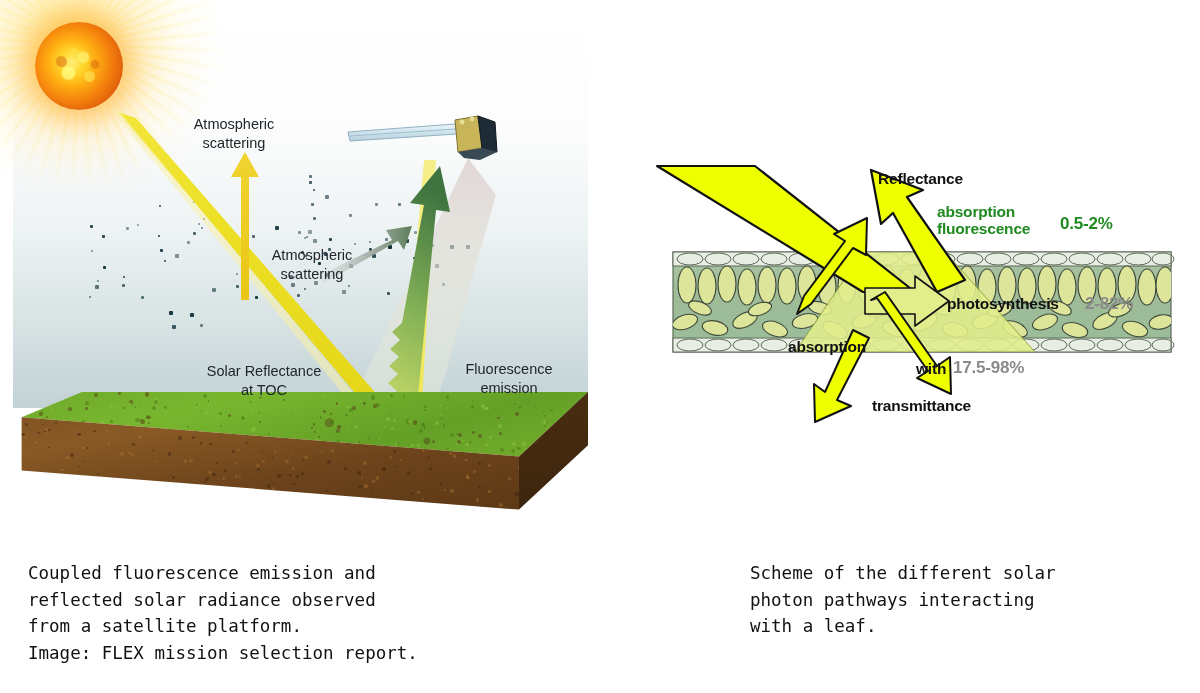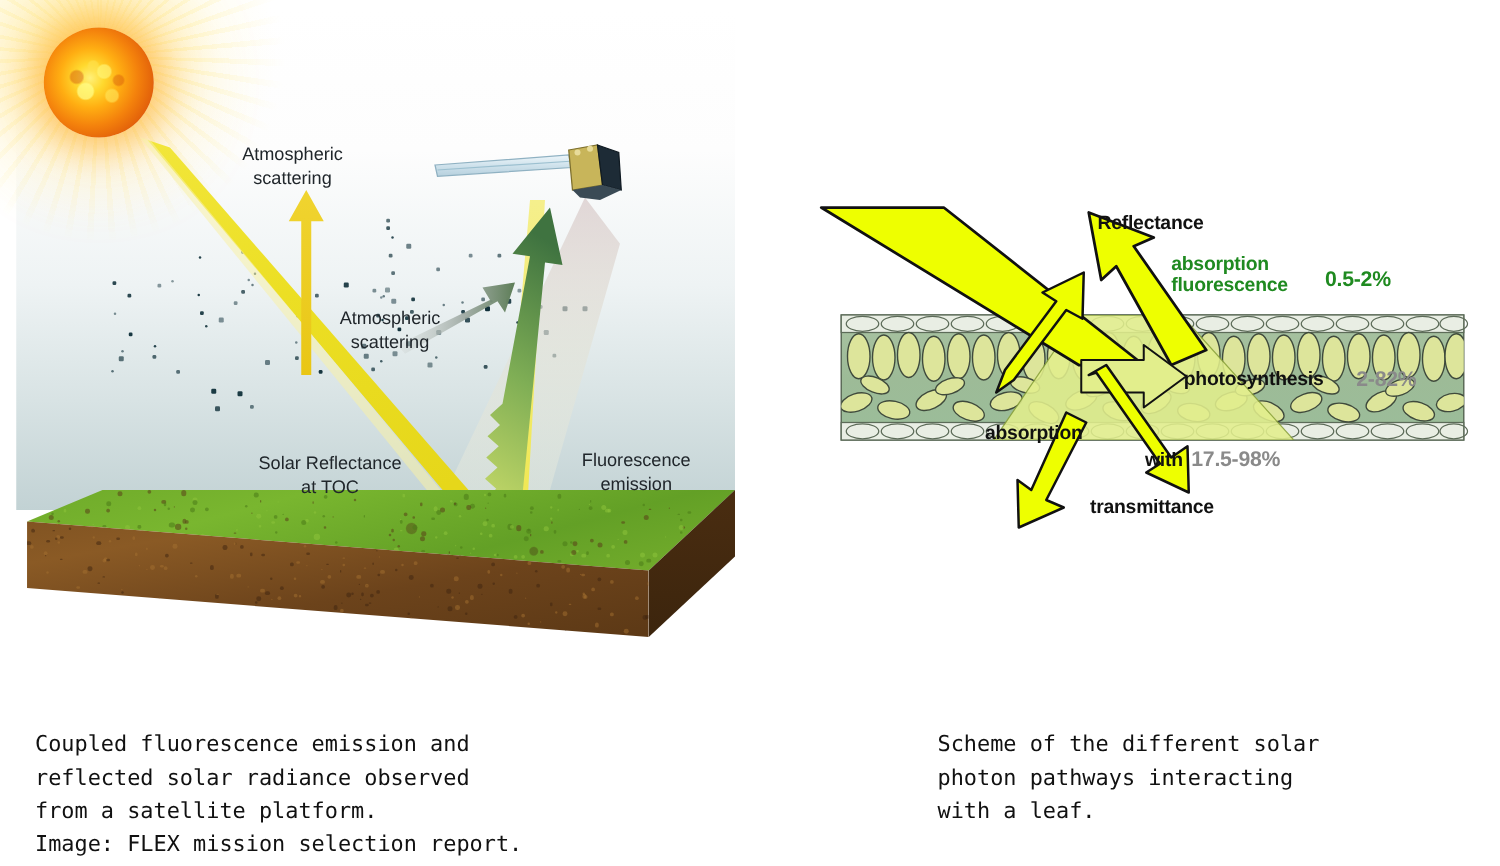--- a/index.html
+++ b/index.html
@@ -83,21 +83,21 @@
   
   #right-panel{left:615px;top:0;width:585px;height:545px;}
   .rlbl{position:absolute;font-weight:700;font-size:15.5px;letter-spacing:-.2px;}
   .rlbl.black{color:#111111;}
   .rlbl.green{color:#1f8a20;}
   .rlbl.grey{color:#8a8a8a;}
 
   
   .caption{
     position:absolute;font-family:"DejaVu Sans Mono","Liberation Mono",monospace;
-    font-size:17.5px;line-height:1.52;color:#111111;white-space:pre;margin-top:23px;
+    font-size:17.5px;line-height:1.52;color:#111111;white-space:pre;
   }
   #caption-left{left:28px;top:560px;}
   #caption-right{left:750px;top:560px;}
 </style>
 </head>
 <body>
 
 <div class="panel" id="left-panel">
 
   <div id="sky"></div>

